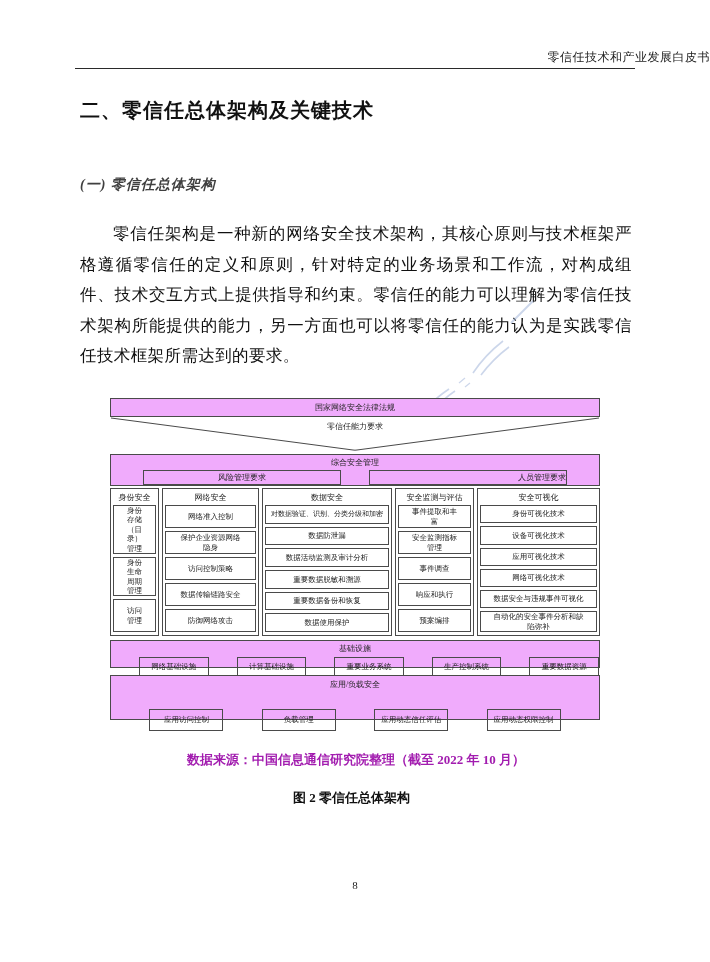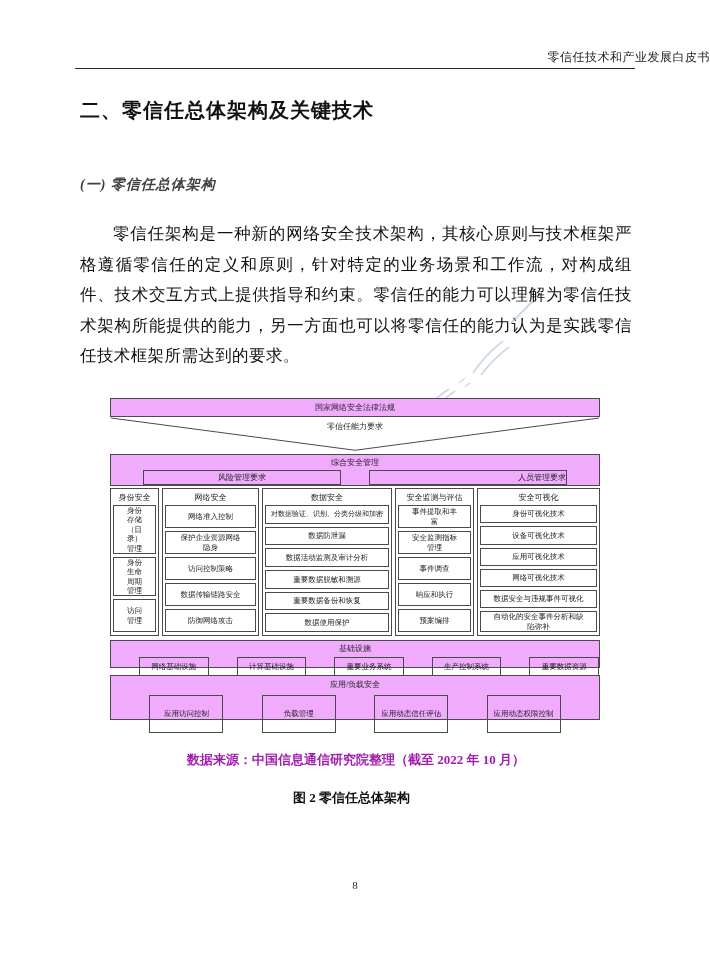--- a/index.html
+++ b/index.html
@@ -40,21 +40,21 @@
   .mini-box { flex:1; border:1px solid #4a4a4a; display:flex; align-items:center; justify-content:center; text-align:center; padding:0 11px; font-size:7.5px; line-height:1.25; }
   .mini-box.tall { flex:1.15; }
   .mini-box.clip { white-space:nowrap; overflow:hidden; font-size:7px; padding:0; }
 
   .infra-band { margin-top:4px; height:28px; }
   .infra-title { text-align:center; margin-top:2px; }
   .band-row { display:flex; justify-content:space-evenly; margin-top:3px; }
   .infra-item { width:70px; height:19px; border:1px solid #4a4a4a; display:flex; align-items:center; justify-content:center; font-size:7.5px;margin-left:28px; }
   .app-band { margin-top:7px; height:45px; }
   .app-title { text-align:center; margin-top:3px; }
-  .app-item { width:74px; height:38px; border:1px solid #4a4a4a; display:flex; align-items:center; justify-content:center; font-size:7.5px; margin-top:2px; }
+  .app-item { width:74px; height:22px; border:1px solid #4a4a4a; display:flex; align-items:center; justify-content:center; font-size:7.5px; margin-top:16px; }
 
   .source-note { position:absolute; top:751px; left:80px; width:552px; text-align:center; font-size:13px; font-weight:600; color:#a21caf; }
   .figure-caption { position:absolute; top:789px; left:293px; font-size:13px; font-weight:600; color:#111; }
   .page-number { position:absolute; top:879px; left:0; width:100%; text-align:center; font-size:11px; color:#222; }
 </style>
 </head>
 <body>
 
 <div class="doc-header">零信任技术和产业发展白皮书</div>
 <div class="header-rule"></div>

